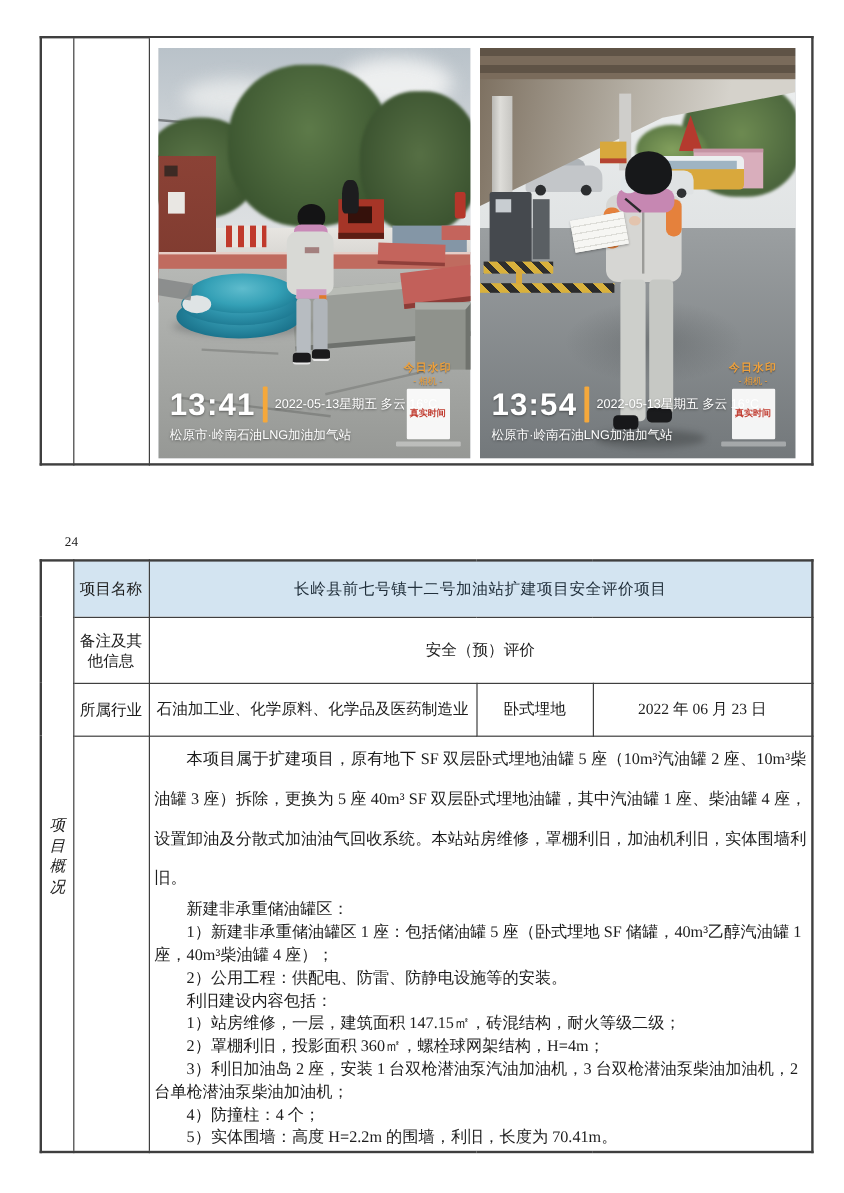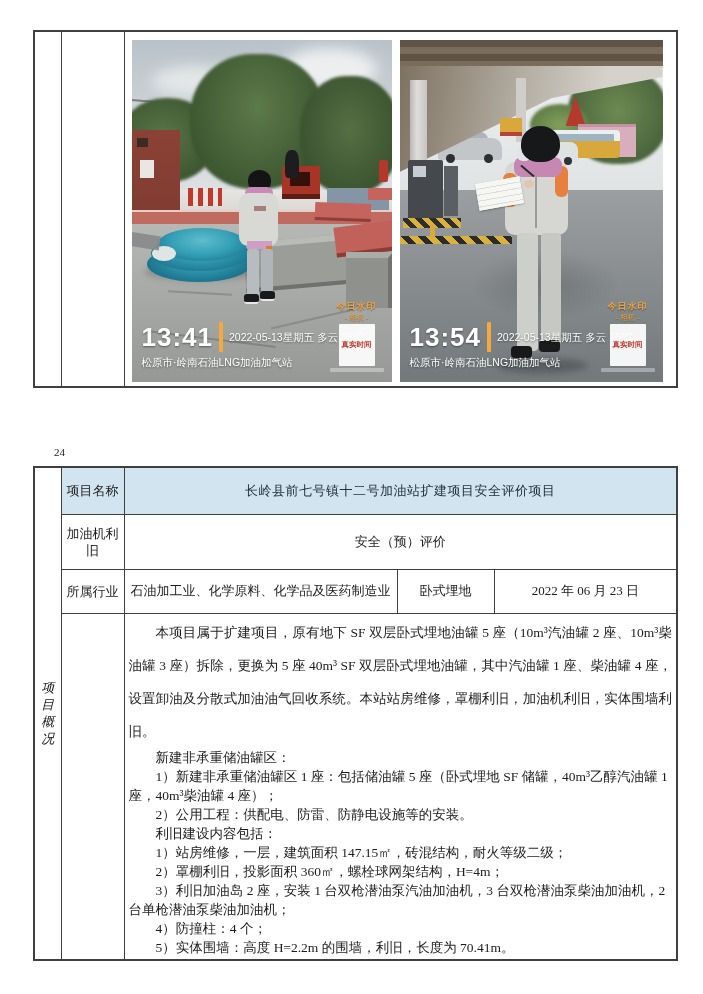--- a/index.html
+++ b/index.html
@@ -319,21 +319,21 @@
       <col style="width:97px">
         <col style="width:183px">
     </colgroup>
     <tbody>
         <tr style="height:47px">
       <td rowspan="4" class="side-cell">项目概况</td>
       <td class="label-cell blue">项目名称</td>
       <td colspan="3" class="center-cell blue title-cell">长岭县前七号镇十二号加油站扩建项目安全评价项目</td>
     </tr>
     <tr style="height:55px">
-      <td class="label-cell">加油机利旧</td>
+      <td class="label-cell">备注及其他信息</td>
       <td colspan="3" class="center-cell">安全（预）评价</td>
     </tr>
     <tr style="height:44px">
       <td class="label-cell">所属行业</td>
       <td class="center-cell">石油加工业、化学原料、化学品及医药制造业</td>
       <td class="center-cell">卧式埋地</td>
       <td class="center-cell">2022 年 06 月 23 日</td>
     </tr>
     <tr style="height:341px">
       <td class="label-cell"></td>

